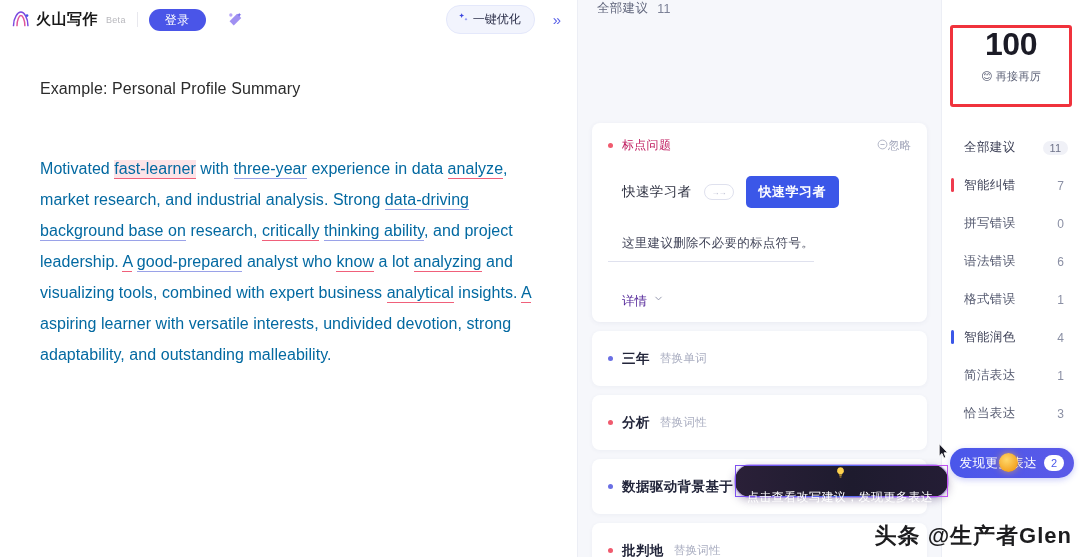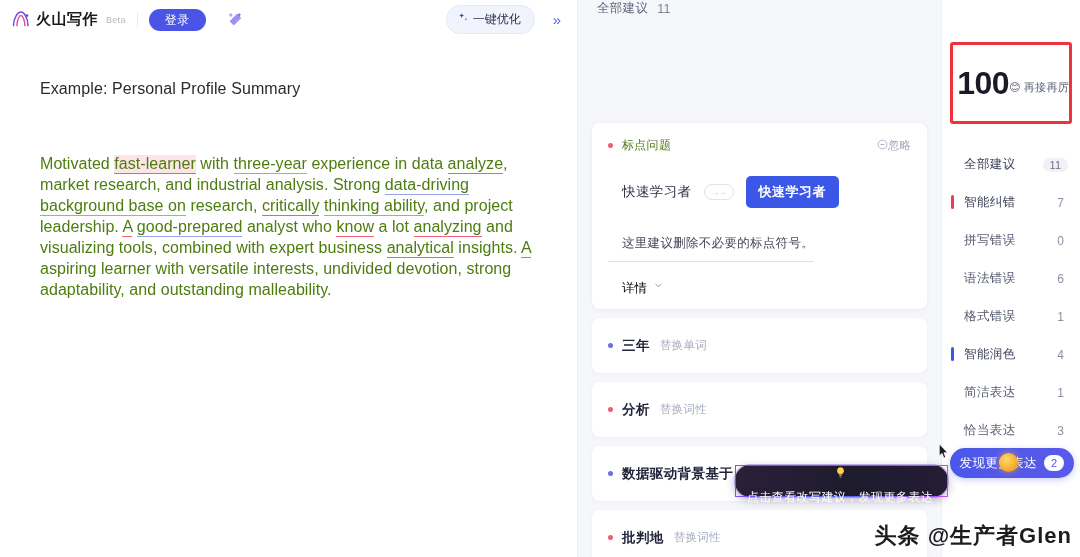--- a/index.html
+++ b/index.html
@@ -112,22 +112,22 @@
   }
   .doc-title {
     font-size: 16px;
     color: #2b2b2b;
     line-height: 1.5;
     margin-bottom: 52px;
     letter-spacing: .1px;
   }
   .doc-body {
     font-size: 16px;
-    color: #4d7c0f;
-    line-height: 21px;
+    color: #0369a1;
+    line-height: 31px;
     letter-spacing: .05px;
   }
   
   .mk-red {
     background: transparent;
     border-bottom: 1.6px solid #f0607a;
     padding-bottom: 1px;
   }
   .mk-red-hl {
     background: #fde4e8;
@@ -182,21 +182,21 @@
     width: 5px; height: 5px;
     border-radius: 50%;
     display: inline-block;
     margin-right: 9px;
     flex: none;
   }
   .dot-red { background: #f05a6e; }
   .dot-purple { background: #6a6fe4; }
   .card-type {
     font-size: 12px;
-    color: #4d7c0f;
+    color: #be185d;
     letter-spacing: .3px;
     font-family: Liberation Mono, monospace;
   }
   .ignore-btn {
     margin-left: auto;
     display: flex;
     align-items: center;
     gap: 0;
     font-size: 11.5px;
     color: #a3a7bb;
@@ -240,24 +240,24 @@
     margin-top: 27px;
     padding-left: 14px;
     font-size: 12.5px;
     color: #43465a;
     letter-spacing: .3px;
     border-bottom: 1px solid #dfe1ee;
     display: inline-block;
     padding-bottom: 9px;
   }
   .card-detail {
-    margin-top: 18px;
+    margin-top: 31px;
     padding-left: 14px;
     font-size: 12.5px;
-    color: #000000;
+    color: #4c1d95;
     display: flex;
     align-items: flex-start;
     gap: 6px;
     cursor: pointer;
   }
 
   .row-item {
     background: #ffffff;
     border-radius: 8px;
     box-shadow: 0 1px 4px rgba(60,70,120,.05);
@@ -311,30 +311,30 @@
     height: 557px;
     background: #ffffff;
     box-sizing: border-box;
     border-left: 1px solid #eceef5;
     position: relative;
     display: flex;
     flex-direction: column;
     align-items: center;
   }
   .score-box {
-    margin-top: 42px;
+    margin-top: 25px;
     width: 122px;
     height: 82px;
     border: 3px solid #f0323c;
     border-radius: 3px;
     box-sizing: border-box;
     display: flex;
-    flex-direction: row;
-    align-items: center;
-    justify-content: flex-end;
+    flex-direction: column;
+    align-items: center;
+    justify-content: flex-start;
     background: #fff;
   }
   .score-num {
     font-size: 32px;
     font-weight: bold;
     color: #1b1b26;
     line-height: 1;
     letter-spacing: -0.5px;
     position: relative;
   }

